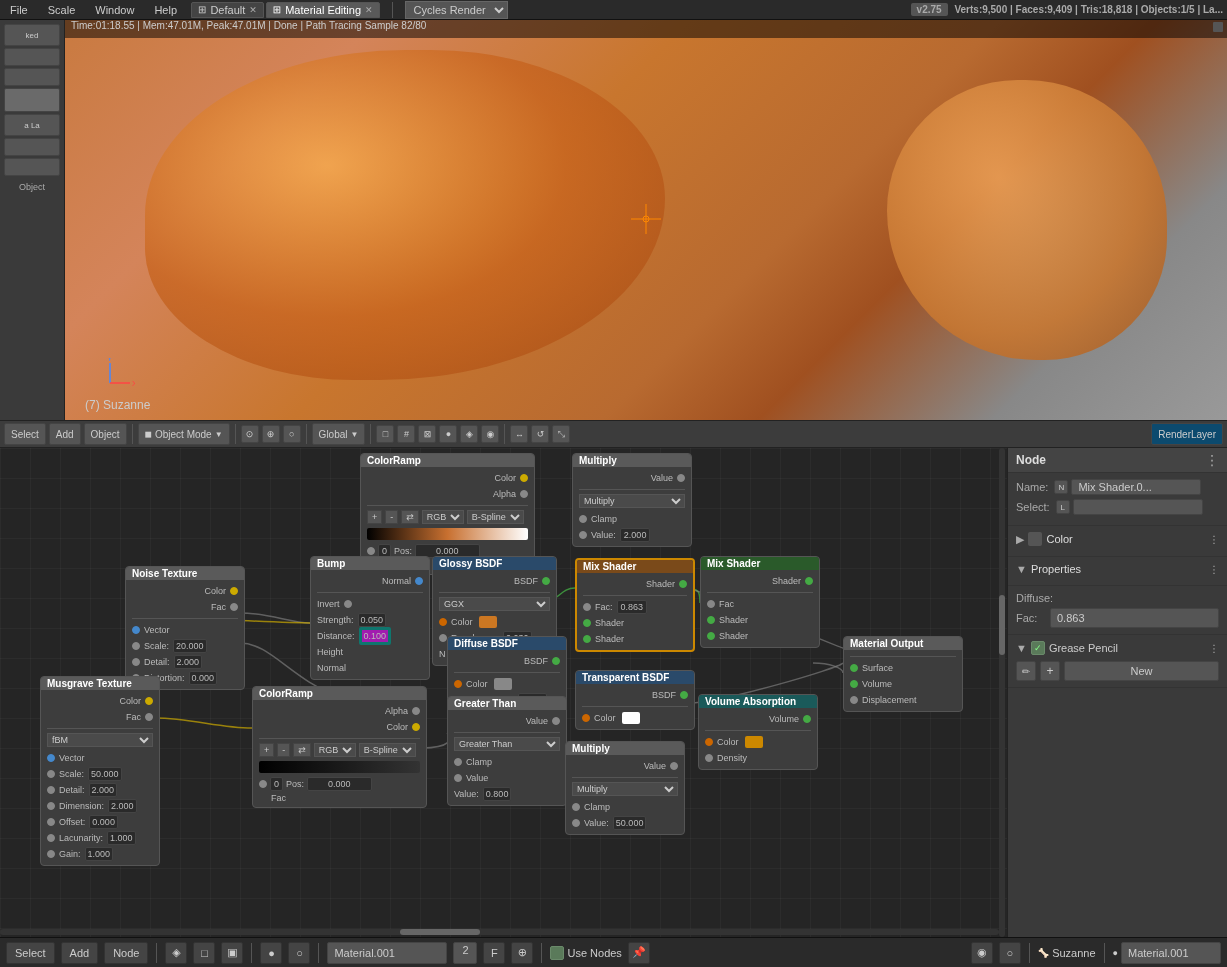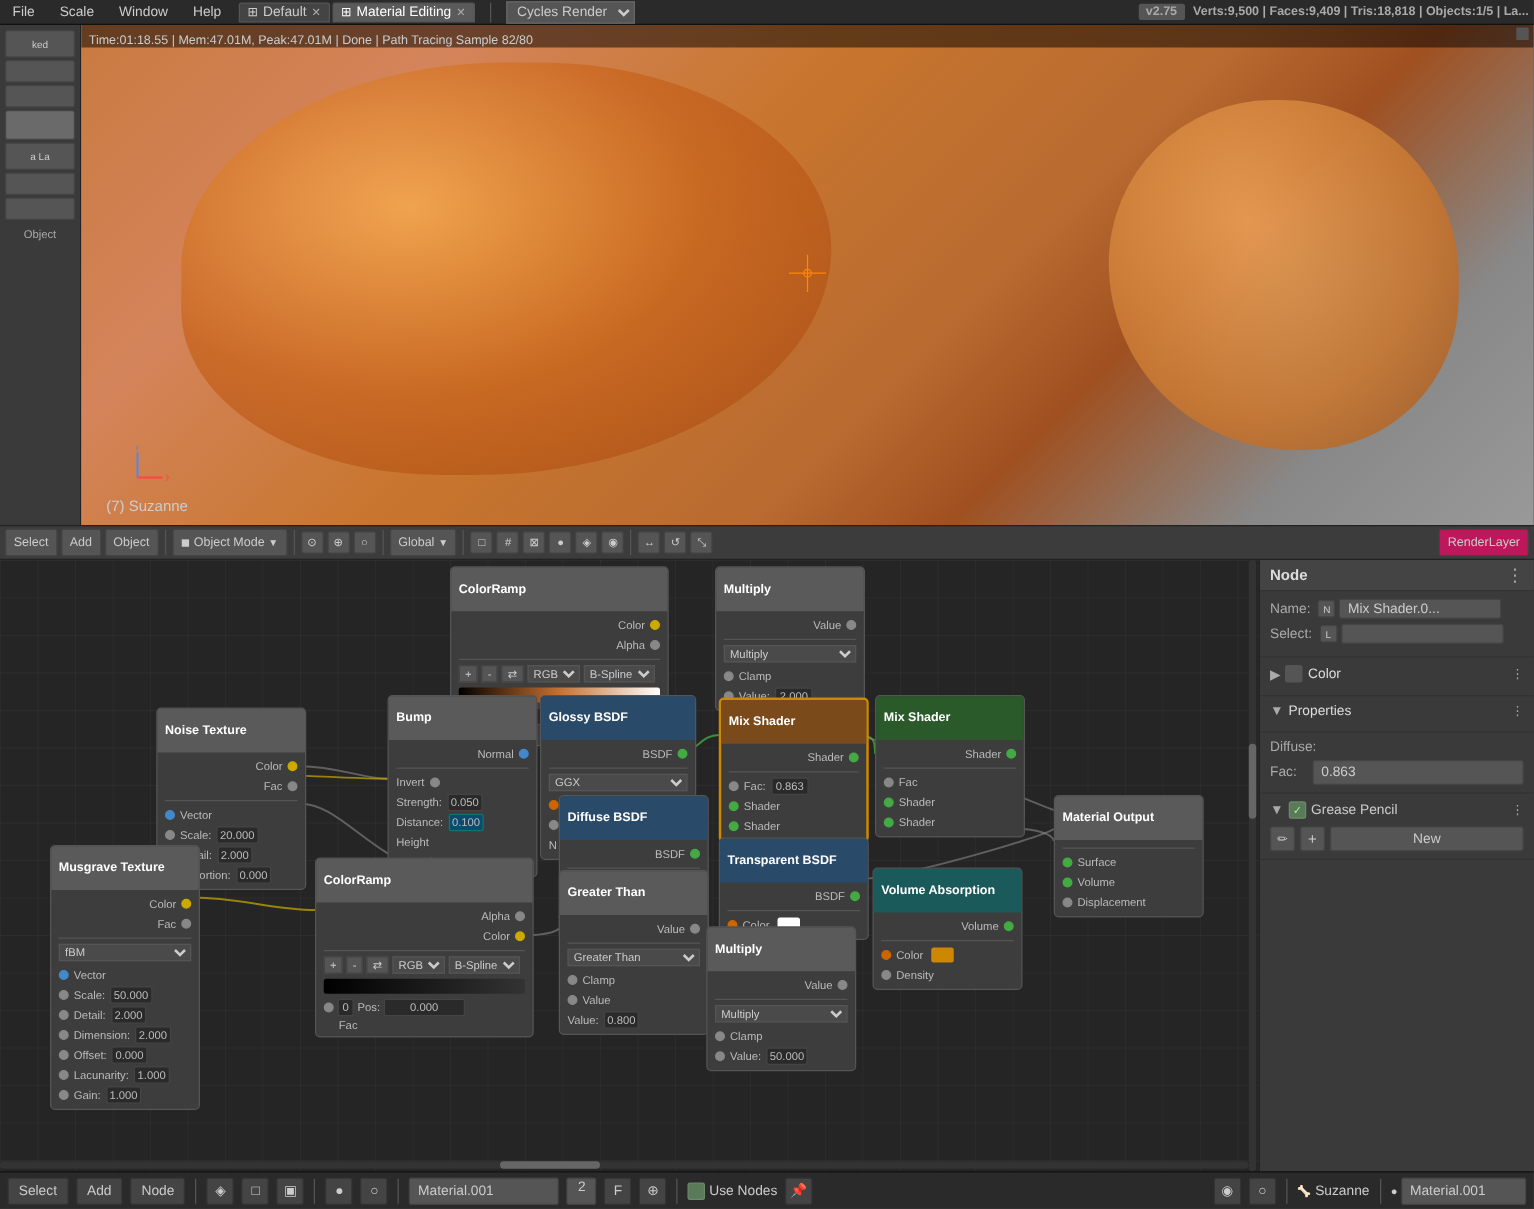--- a/index.html
+++ b/index.html
@@ -76,21 +76,21 @@
       overflow: hidden;
     }
     .render-header {
       position: absolute;
       top: 0; left: 0; right: 0;
       height: 18px;
       background: rgba(0,0,0,0.5);
       color: #ccc;
       font-size: 10px;
       display: flex;
-      align-items: flex-end;
+      align-items: flex-start;
       padding: 0 6px;
       z-index: 2;
     }
     .render-image {
       width: 100%;
       height: 100%;
       background: linear-gradient(135deg, #c97a40 0%, #d4845a 20%, #c8762e 40%, #b86a30 60%, #a05020 70%, #888 85%, #999 100%);
       position: relative;
     }
     .render-label {
@@ -169,21 +169,21 @@
       border: 1px solid #444;
       border-radius: 2px;
       color: #ccc;
       font-size: 10px;
       display: flex;
       align-items: center;
       gap: 3px;
       cursor: pointer;
       white-space: nowrap;
     }
-    .toolbar-btn.active { background: #be185d; }
+    .toolbar-btn.active { background: #0c4a6e; }
     .toolbar-separator {
       width: 1px;
       height: 20px;
       background: #555;
       margin: 0 2px;
     }
     .toolbar-icon {
       width: 18px;
       height: 18px;
       background: #555;
@@ -219,21 +219,21 @@
     
     .node {
       position: absolute;
       background: #3d3d3d;
       border: 1px solid #555;
       border-radius: 4px;
       font-size: 10px;
       min-width: 120px;
     }
     .node-header {
-      padding: 12px 6px;
+      padding: 1px 6px;
       border-radius: 3px 3px 0 0;
       font-size: 10px;
       font-weight: bold;
       color: #fff;
     }
     .node-header.gray { background: #5a5a5a; }
     .node-header.blue { background: #2a4a6a; }
     .node-header.orange { background: #7a4a1a; }
     .node-header.green { background: #2a5a2a; }
     .node-header.teal { background: #1a5a5a; }
@@ -717,21 +717,21 @@
         <div class="node-row">
           <span style="font-size:9px;color:#bbb">Invert</span>
           <span class="node-socket socket-gray"></span>
         </div>
         <div class="node-row">
           <span style="font-size:9px;color:#bbb">Strength:</span>
           <span style="background:#2a2a2a;border:1px solid #444;padding:1px 2px;border-radius:2px;font-size:9px;">0.050</span>
         </div>
         <div class="node-row">
           <span style="font-size:9px;color:#bbb">Distance:</span>
-          <span style="background:#0c4a6e;border:1px solid #0f766e;padding:1px 2px;border-radius:2px;font-size:9px;">0.100</span>
+          <span style="background:#a21caf;border:3px solid #0f766e;padding:1px 2px;border-radius:2px;font-size:9px;">0.100</span>
         </div>
         <div class="node-row">
           <span style="font-size:9px;color:#bbb">Height</span>
         </div>
         <div class="node-row">
           <span style="font-size:9px;color:#bbb">Normal</span>
         </div>
       </div>
     </div>
 

